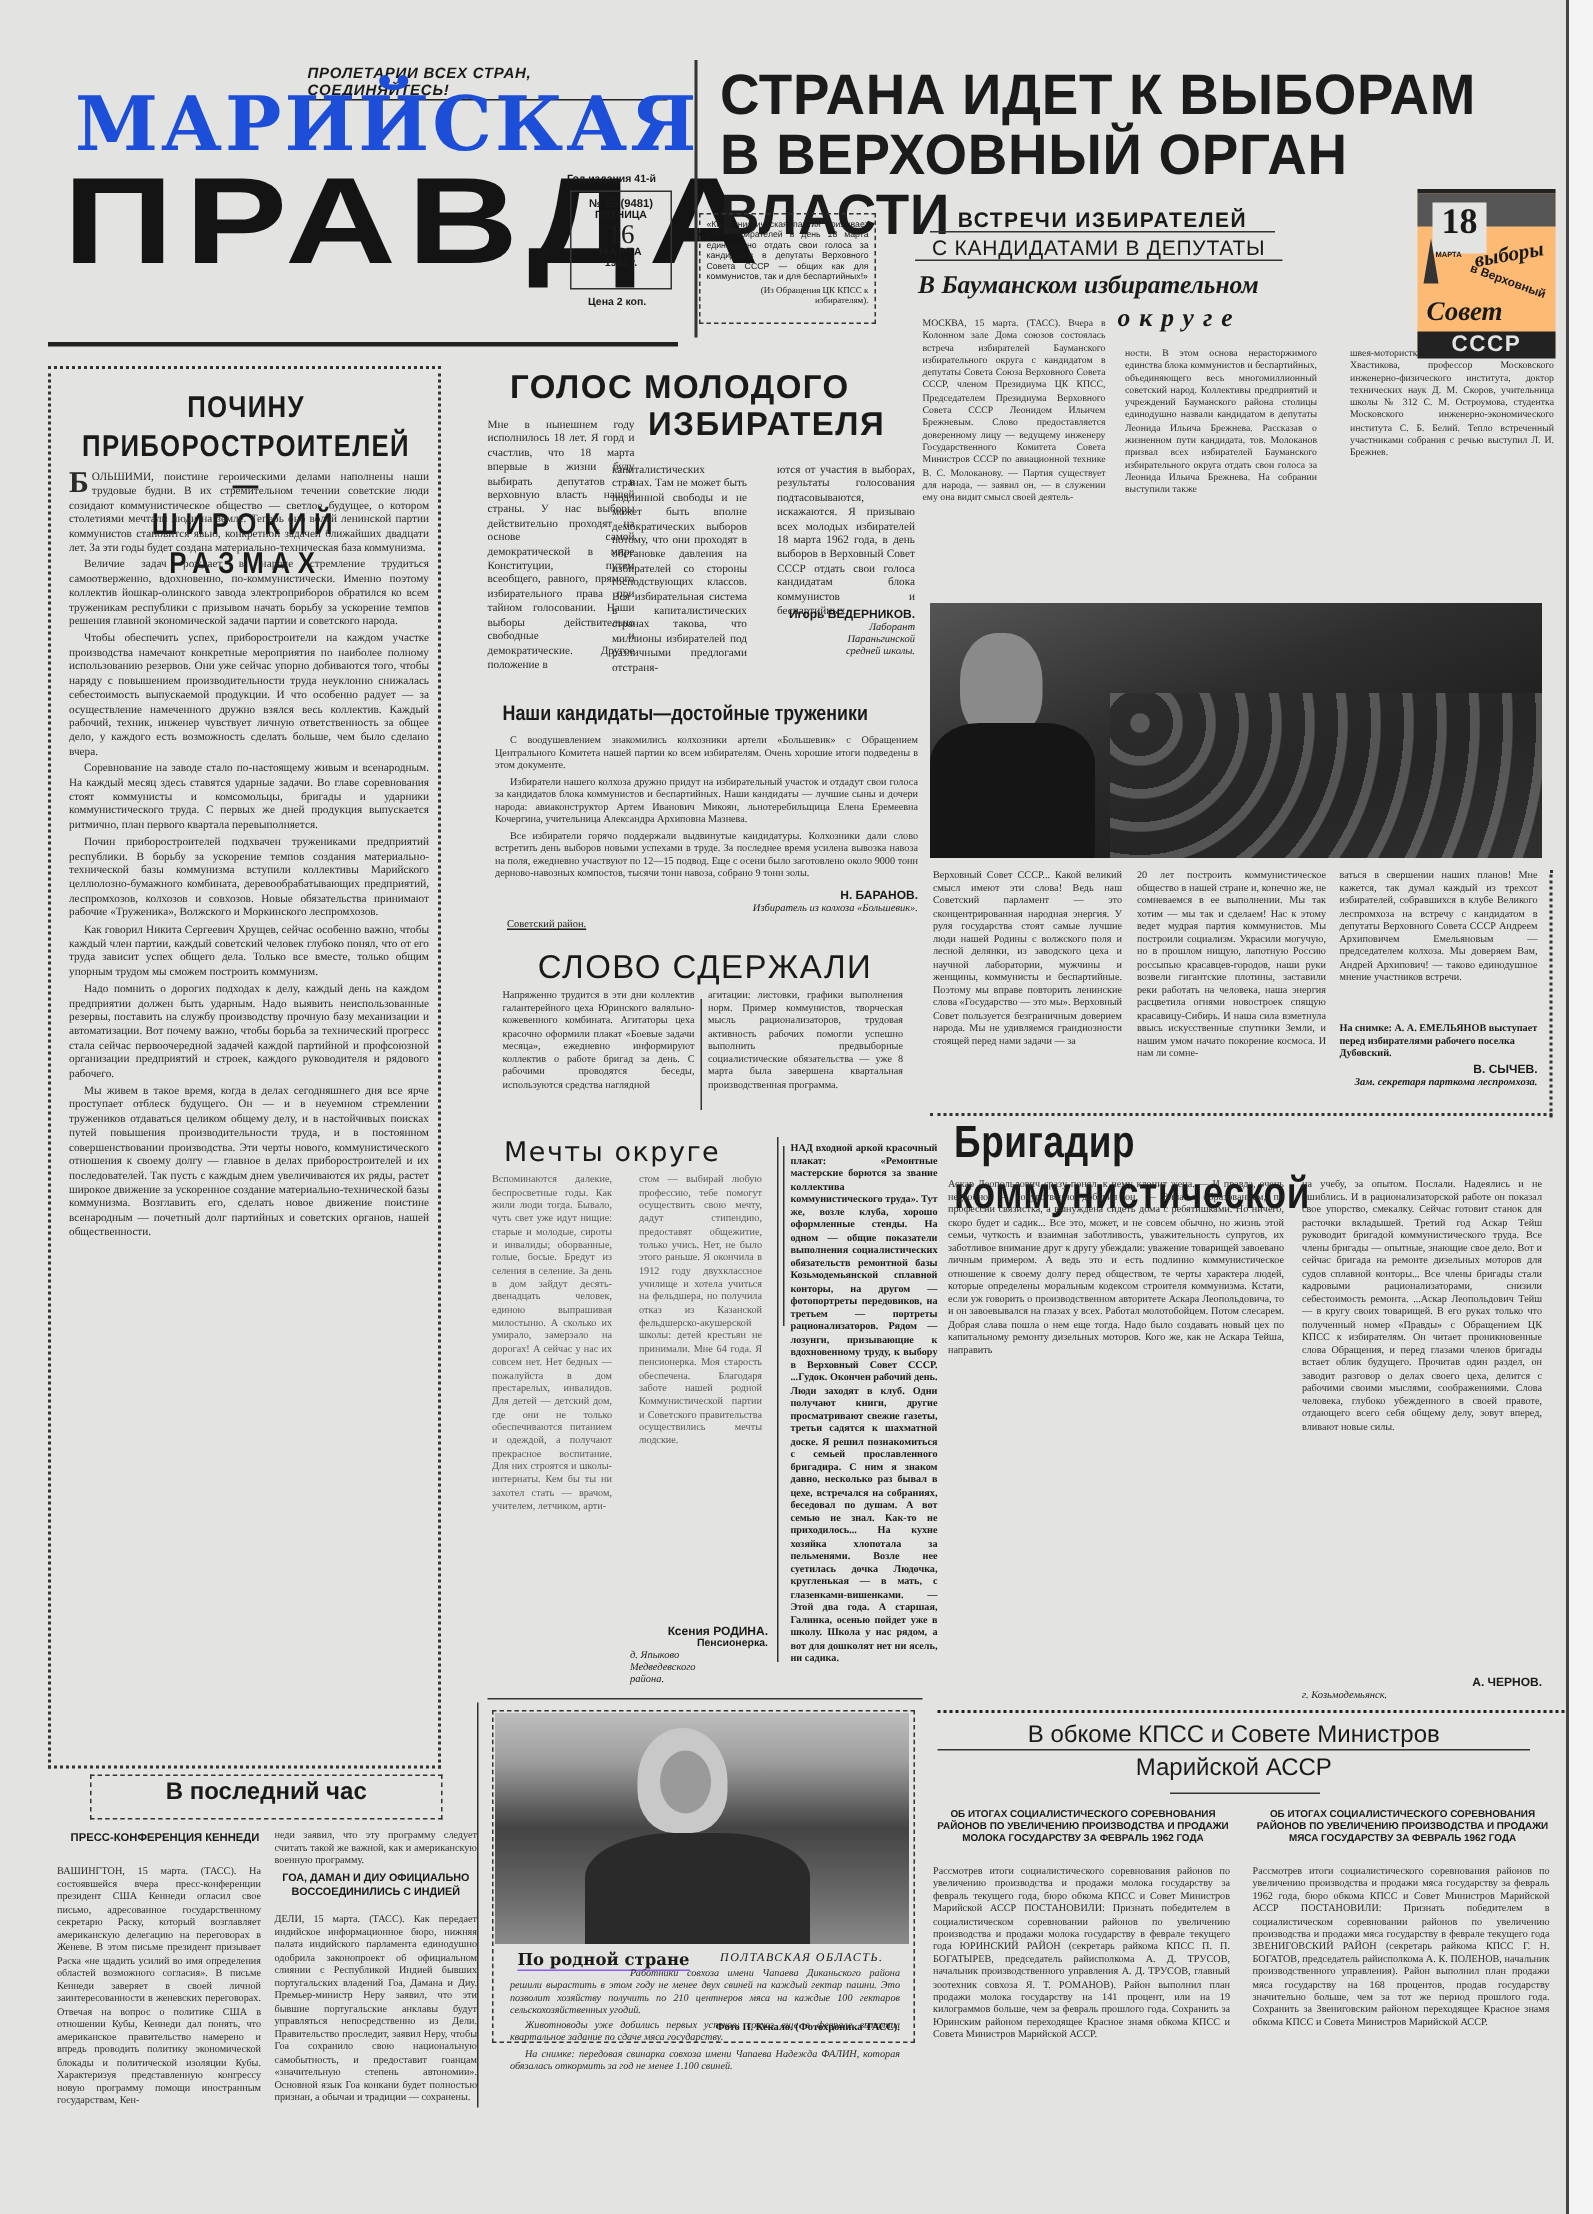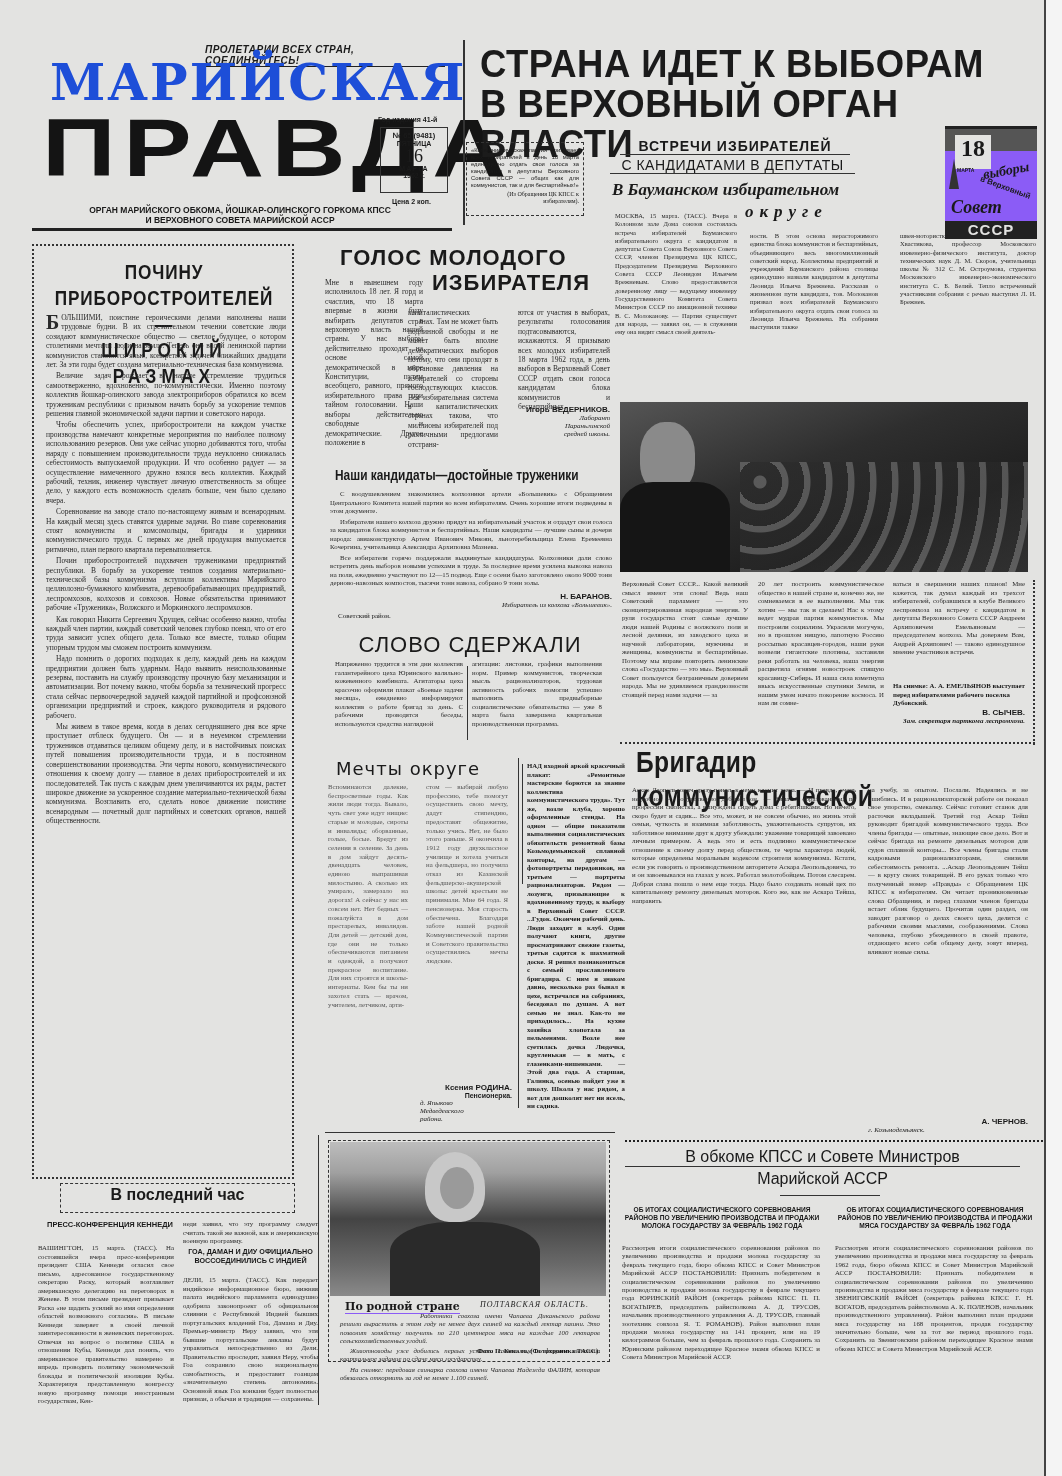--- a/index.html
+++ b/index.html
@@ -27,24 +27,20 @@
   <div class="abs sans" style="left:42px;top:110px;font-weight:900;font-size:82px;line-height:76px;letter-spacing:6px;color:#141414;transform:scaleX(1.25);transform-origin:left;">ПРАВДА</div>
   <div class="abs sans" style="left:378px;top:116px;font-size:7px;font-weight:bold;">Год издания 41-й</div>
   <div class="abs center" style="left:380px;top:127px;width:68px;height:66px;border:1px solid #333;padding-top:3px;">
     <div class="sans" style="font-size:7.5px;font-weight:bold;">№ 65 (9481)</div>
     <div class="sans" style="font-size:7px;font-weight:bold;">ПЯТНИЦА</div>
     <div style="font-size:18px;line-height:18px;">16</div>
     <div class="sans" style="font-size:7px;font-weight:bold;letter-spacing:1px;">МАРТА</div>
     <div class="sans" style="font-size:7px;font-weight:bold;">1962 г.</div>
   </div>
   <div class="abs sans" style="left:392px;top:198px;font-size:7px;font-weight:bold;">Цена 2 коп.</div>
-  <div class="abs sans center" style="left:40px;top:205px;width:400px;font-size:8.5px;font-weight:bold;line-height:10px;">
-    <div>ОРГАН МАРИЙСКОГО ОБКОМА, ЙОШКАР-ОЛИНСКОГО ГОРКОМА КПСС</div>
-    <div>И ВЕРХОВНОГО СОВЕТА МАРИЙСКОЙ АССР</div>
-  </div>
   <div class="hr" style="left:32px;top:228px;width:420px;height:3px;"></div>
 
   <div class="abs sans" style="left:480px;top:44px;width:560px;font-size:38px;font-weight:bold;line-height:40px;letter-spacing:0.5px;color:#1b1b1b;transform:scaleX(0.96);transform-origin:left;">
     <div>СТРАНА ИДЕТ К ВЫБОРАМ</div>
     <div>В ВЕРХОВНЫЙ ОРГАН ВЛАСТИ</div>
   </div>
   <div class="abs" style="left:463px;top:40px;width:2px;height:185px;background:#333;"></div>
 
   <div class="abs" style="left:466px;top:142px;width:118px;height:74px;border:1px dashed #333;padding:4px;">
     <div class="sans" style="font-size:5.8px;line-height:7px;text-align:justify;">«Коммунистическая партия призывает всех избирателей в день 18 марта единодушно отдать свои голоса за кандидатов в депутаты Верховного Совета СССР — общих как для коммунистов, так и для беспартийных!»</div>
@@ -52,21 +48,21 @@
   </div>
 
   <div class="abs center" style="left:620px;top:138px;width:230px;font-family:'Liberation Sans',sans-serif;font-size:14px;font-weight:bold;letter-spacing:1px;border-bottom:1px solid #333;">ВСТРЕЧИ ИЗБИРАТЕЛЕЙ</div>
   <div class="abs center" style="left:610px;top:157px;width:245px;font-family:'Liberation Sans',sans-serif;font-size:14px;letter-spacing:0.5px;border-bottom:1px solid #333;">С КАНДИДАТАМИ В ДЕПУТАТЫ</div>
   <div class="abs" style="left:612px;top:180px;width:250px;font-size:17px;font-style:italic;font-weight:bold;">В Бауманском избирательном</div>
   <div class="abs" style="left:745px;top:202px;font-size:17px;font-style:italic;font-weight:bold;letter-spacing:6px;">округе</div>
   <div class="abs txt" style="left:615px;top:212px;width:122px;font-size:6.5px;line-height:8.3px;">МОСКВА, 15 марта. (ТАСС). Вчера в Колонном зале Дома союзов состоялась встреча избирателей Бауманского избирательного округа с кандидатом в депутаты Совета Союза Верховного Совета СССР, членом Президиума ЦК КПСС, Председателем Президиума Верховного Совета СССР Леонидом Ильичем Брежневым. Слово предоставляется доверенному лицу — ведущему инженеру Государственного Комитета Совета Министров СССР по авиационной технике В. С. Молоканову. — Партия существует для народа, — заявил он, — в служении ему она видит смысл своей деятель-</div>
   <div class="abs txt" style="left:750px;top:232px;width:128px;font-size:6.5px;line-height:8.3px;">ности. В этом основа нерасторжимого единства блока коммунистов и беспартийных, объединяющего весь многомиллионный советский народ. Коллективы предприятий и учреждений Бауманского района столицы единодушно назвали кандидатом в депутаты Леонида Ильича Брежнева. Рассказав о жизненном пути кандидата, тов. Молоканов призвал всех избирателей Бауманского избирательного округа отдать свои голоса за Леонида Ильича Брежнева. На собрании выступили также</div>
   <div class="abs txt" style="left:900px;top:232px;width:136px;font-size:6.5px;line-height:8.3px;">швея-мотористка фабрики «Красная швея» Л. А. Хвастикова, профессор Московского инженерно-физического института, доктор технических наук Д. М. Скоров, учительница школы № 312 С. М. Остроумова, студентка Московского инженерно-экономического института С. Б. Белий. Тепло встреченный участниками собрания с речью выступил Л. И. Брежнев.</div>
 
-  <div class="abs center" style="left:945px;top:126px;width:92px;height:112px;background:#8b5cf6;border-top:3px solid #222;">
+  <div class="abs center" style="left:945px;top:126px;width:92px;height:112px;background:#fdba74;border-top:3px solid #222;">
     <div style="position:absolute;left:0;top:0;width:92px;height:22px;background:#555;"></div>
     <div style="position:absolute;left:10px;top:6px;width:36px;height:34px;background:#e3e3e1;font-size:24px;font-weight:bold;line-height:26px;">18</div>
     <div class="sans" style="position:absolute;left:12px;top:38px;font-size:5px;font-weight:bold;">МАРТА</div>
     <div style="position:absolute;left:38px;top:34px;font-size:14px;font-style:italic;font-weight:bold;transform:rotate(-10deg);">выборы</div>
     <div class="sans" style="position:absolute;left:34px;top:54px;font-size:8px;font-weight:bold;transform:rotate(20deg);">в Верховный</div>
     <div style="position:absolute;left:4px;top:30px;width:0;height:0;border-left:5px solid transparent;border-right:5px solid transparent;border-bottom:30px solid #333;"></div>
     <div style="position:absolute;left:6px;top:68px;font-size:18px;font-style:italic;font-weight:bold;">Совет</div>
     <div class="sans" style="position:absolute;left:0;top:92px;width:92px;height:18px;background:#222;color:#e3e3e1;font-size:15px;font-weight:900;line-height:18px;letter-spacing:1px;">СССР</div>
   </div>
 
@@ -101,21 +97,21 @@
   <div class="abs sans" style="left:335px;top:467px;font-size:14px;font-weight:bold;transform:scaleX(0.85);transform-origin:left;">Наши кандидаты—достойные труженики</div>
   <div class="abs txt" style="left:330px;top:490px;width:282px;font-size:6.8px;line-height:8.5px;">
     <p>С воодушевлением знакомились колхозники артели «Большевик» с Обращением Центрального Комитета нашей партии ко всем избирателям. Очень хорошие итоги подведены в этом документе.</p>
     <p>Избиратели нашего колхоза дружно придут на избирательный участок и отдадут свои голоса за кандидатов блока коммунистов и беспартийных. Наши кандидаты — лучшие сыны и дочери народа: авиаконструктор Артем Иванович Микоян, льнотеребильщица Елена Еремеевна Кочергина, учительница Александра Архиповна Мазнева.</p>
     <p>Все избиратели горячо поддержали выдвинутые кандидатуры. Колхозники дали слово встретить день выборов новыми успехами в труде. За последнее время усилена вывозка навоза на поля, ежедневно участвуют по 12—15 подвод. Еще с осени было заготовлено около 9000 тонн дерново-навозных компостов, тысячи тонн навоза, собрано 9 тонн золы.</p>
   </div>
   <div class="abs" style="left:450px;top:592px;width:162px;">
     <div class="sig">Н. БАРАНОВ.</div>
     <div class="sig-sub">Избиратель из колхоза «Большевик».</div>
   </div>
-  <div class="abs" style="left:338px;top:612px;font-size:7px;">Советский район.</div>
+  <div class="abs" style="left:338px;top:612px;font-size:7px;text-decoration:underline;">Советский район.</div>
 
   <div class="abs sans center" style="left:330px;top:632px;width:280px;font-size:22px;letter-spacing:1px;">СЛОВО СДЕРЖАЛИ</div>
   <div class="abs txt" style="left:335px;top:660px;width:128px;font-size:6.8px;line-height:8.5px;">Напряженно трудится в эти дни коллектив галантерейного цеха Юринского валяльно-кожевенного комбината. Агитаторы цеха красочно оформили плакат «Боевые задачи месяца», ежедневно информируют коллектив о работе бригад за день. С рабочими проводятся беседы, используются средства наглядной</div>
   <div class="abs" style="left:467px;top:666px;width:1px;height:74px;background:#333;"></div>
   <div class="abs txt" style="left:472px;top:660px;width:130px;font-size:6.8px;line-height:8.5px;">агитации: листовки, графики выполнения норм. Пример коммунистов, творческая мысль рационализаторов, трудовая активность рабочих помогли успешно выполнить предвыборные социалистические обязательства — уже 8 марта была завершена квартальная производственная программа.</div>
 
   <div class="abs" style="left:336px;top:758px;font-size:18px;letter-spacing:1px;font-family:'DejaVu Sans',sans-serif;">Мечты округе</div>
   <div class="abs txt" style="left:328px;top:783px;width:80px;font-size:6.8px;line-height:8.7px;color:#555;">Вспоминаются далекие, беспросветные годы. Как жили люди тогда. Бывало, чуть свет уже идут нищие: старые и молодые, сироты и инвалиды; оборванные, голые, босые. Бредут из селения в селение. За день в дом зайдут десять-двенадцать человек, единою выпрашивая милостыню. А сколько их умирало, замерзало на дорогах! А сейчас у нас их совсем нет. Нет бедных — пожалуйста в дом престарелых, инвалидов. Для детей — детский дом, где они не только обеспечиваются питанием и одеждой, а получают прекрасное воспитание. Для них строятся и школы-интернаты. Кем бы ты ни захотел стать — врачом, учителем, летчиком, арти-</div>
   <div class="abs txt" style="left:426px;top:783px;width:82px;font-size:6.8px;line-height:8.7px;color:#555;">стом — выбирай любую профессию, тебе помогут осуществить свою мечту, дадут стипендию, предоставят общежитие, только учись. Нет, не было этого раньше. Я окончила в 1912 году двухклассное училище и хотела учиться на фельдшера, но получила отказ из Казанской фельдшерско-акушерской школы: детей крестьян не принимали. Мне 64 года. Я пенсионерка. Моя старость обеспечена. Благодаря заботе нашей родной Коммунистической партии и Советского правительства осуществились мечты людские.</div>
   <div class="abs" style="left:420px;top:1083px;width:92px;">

